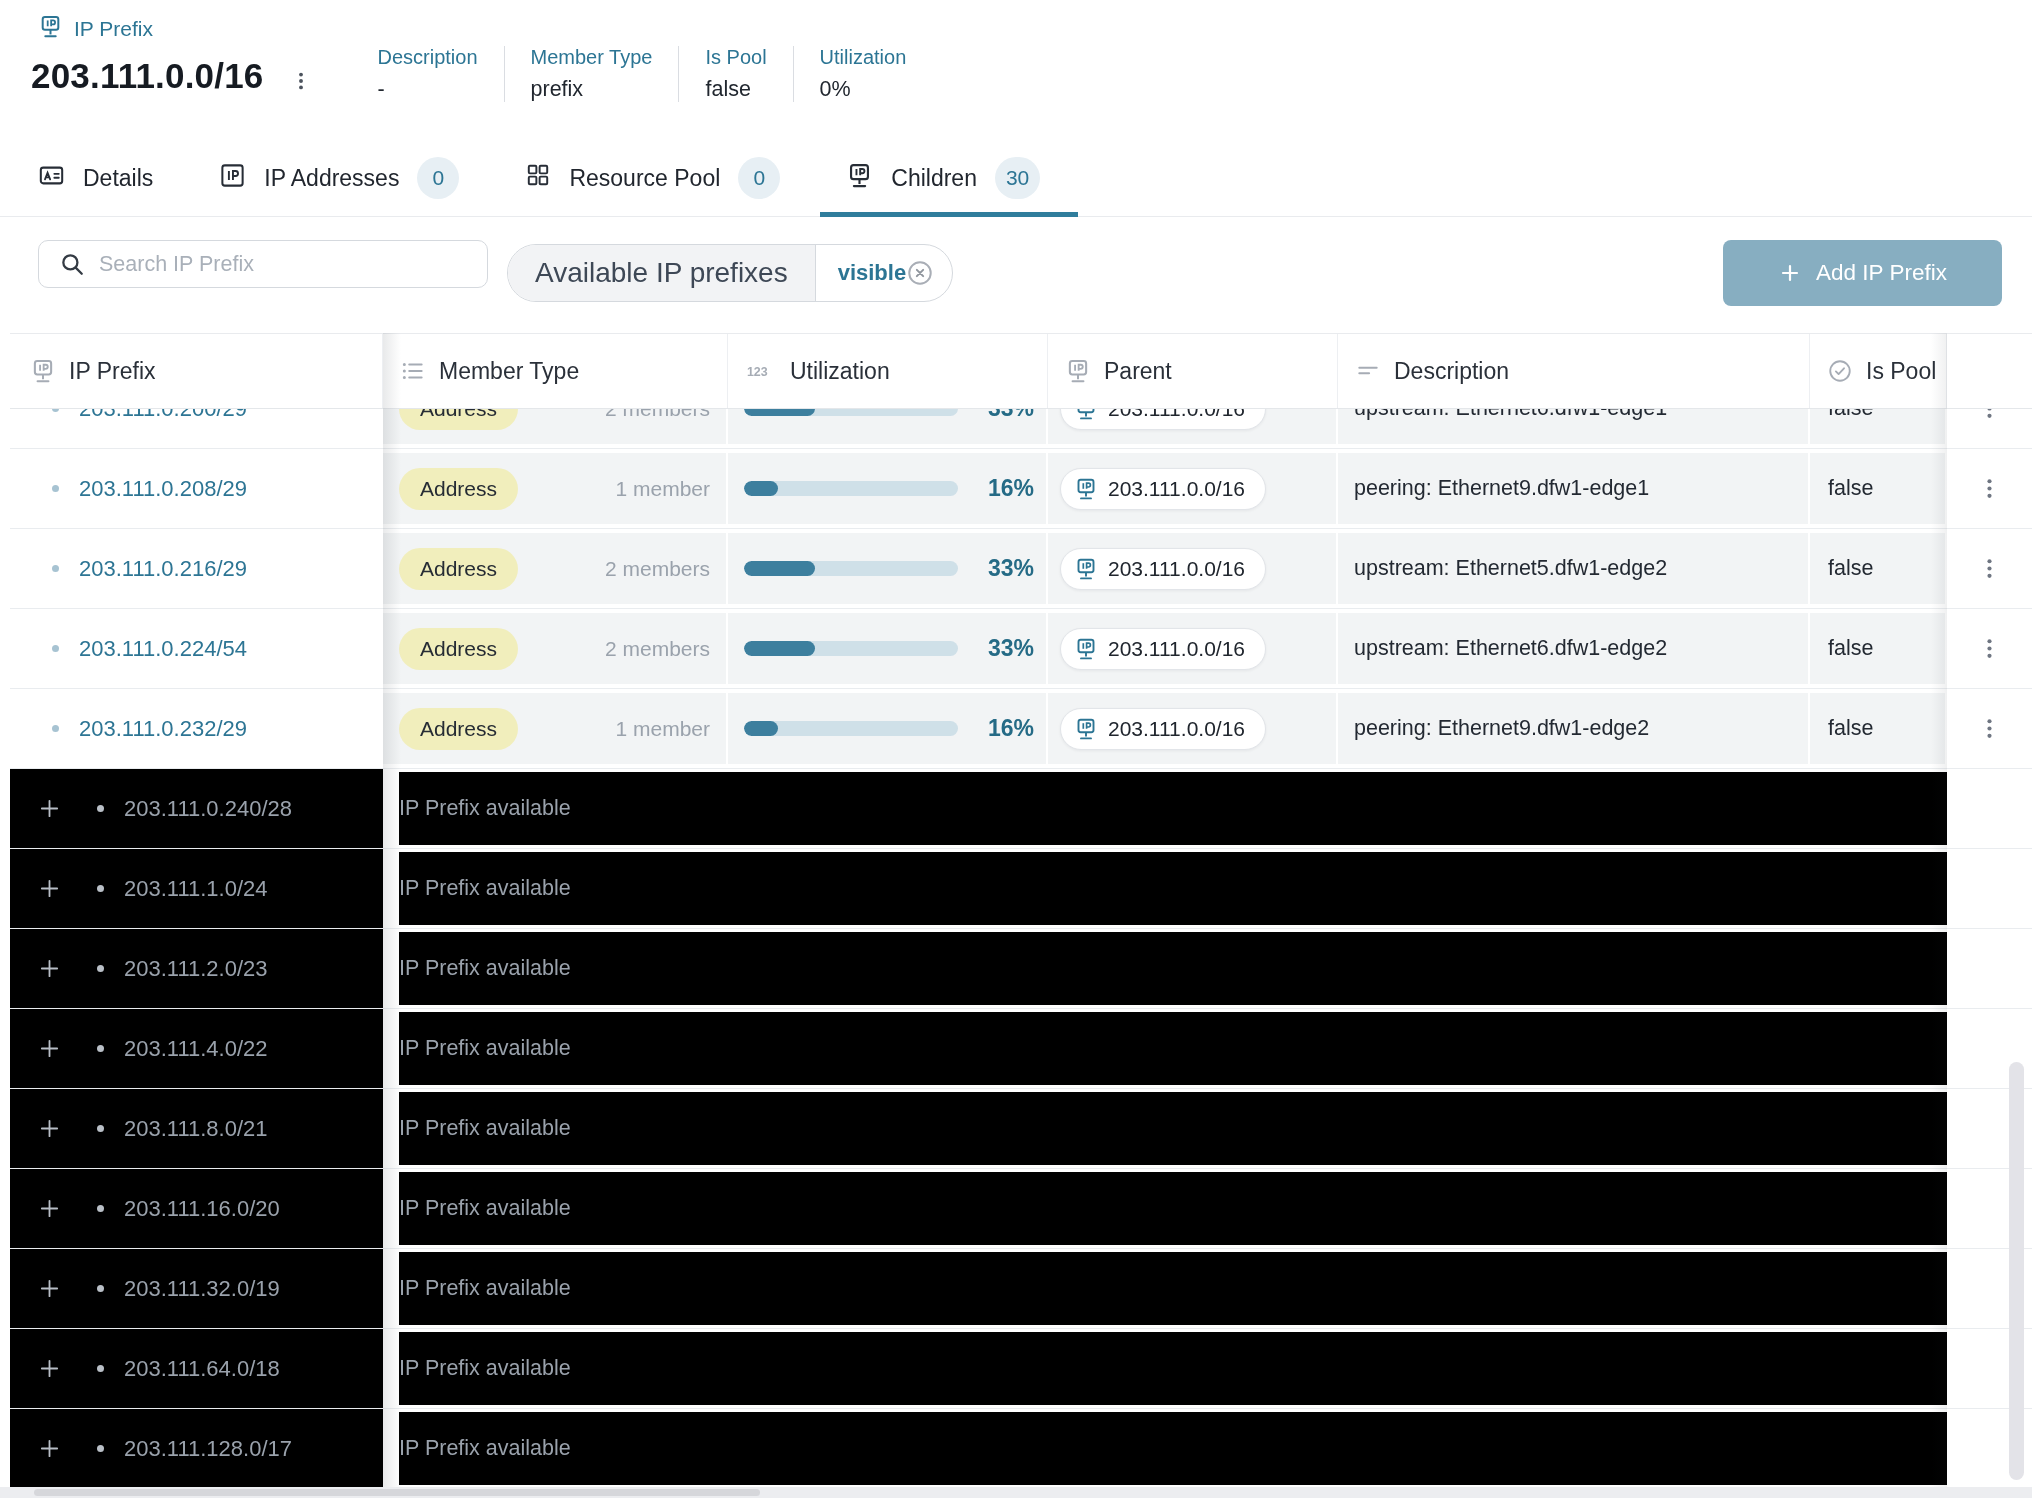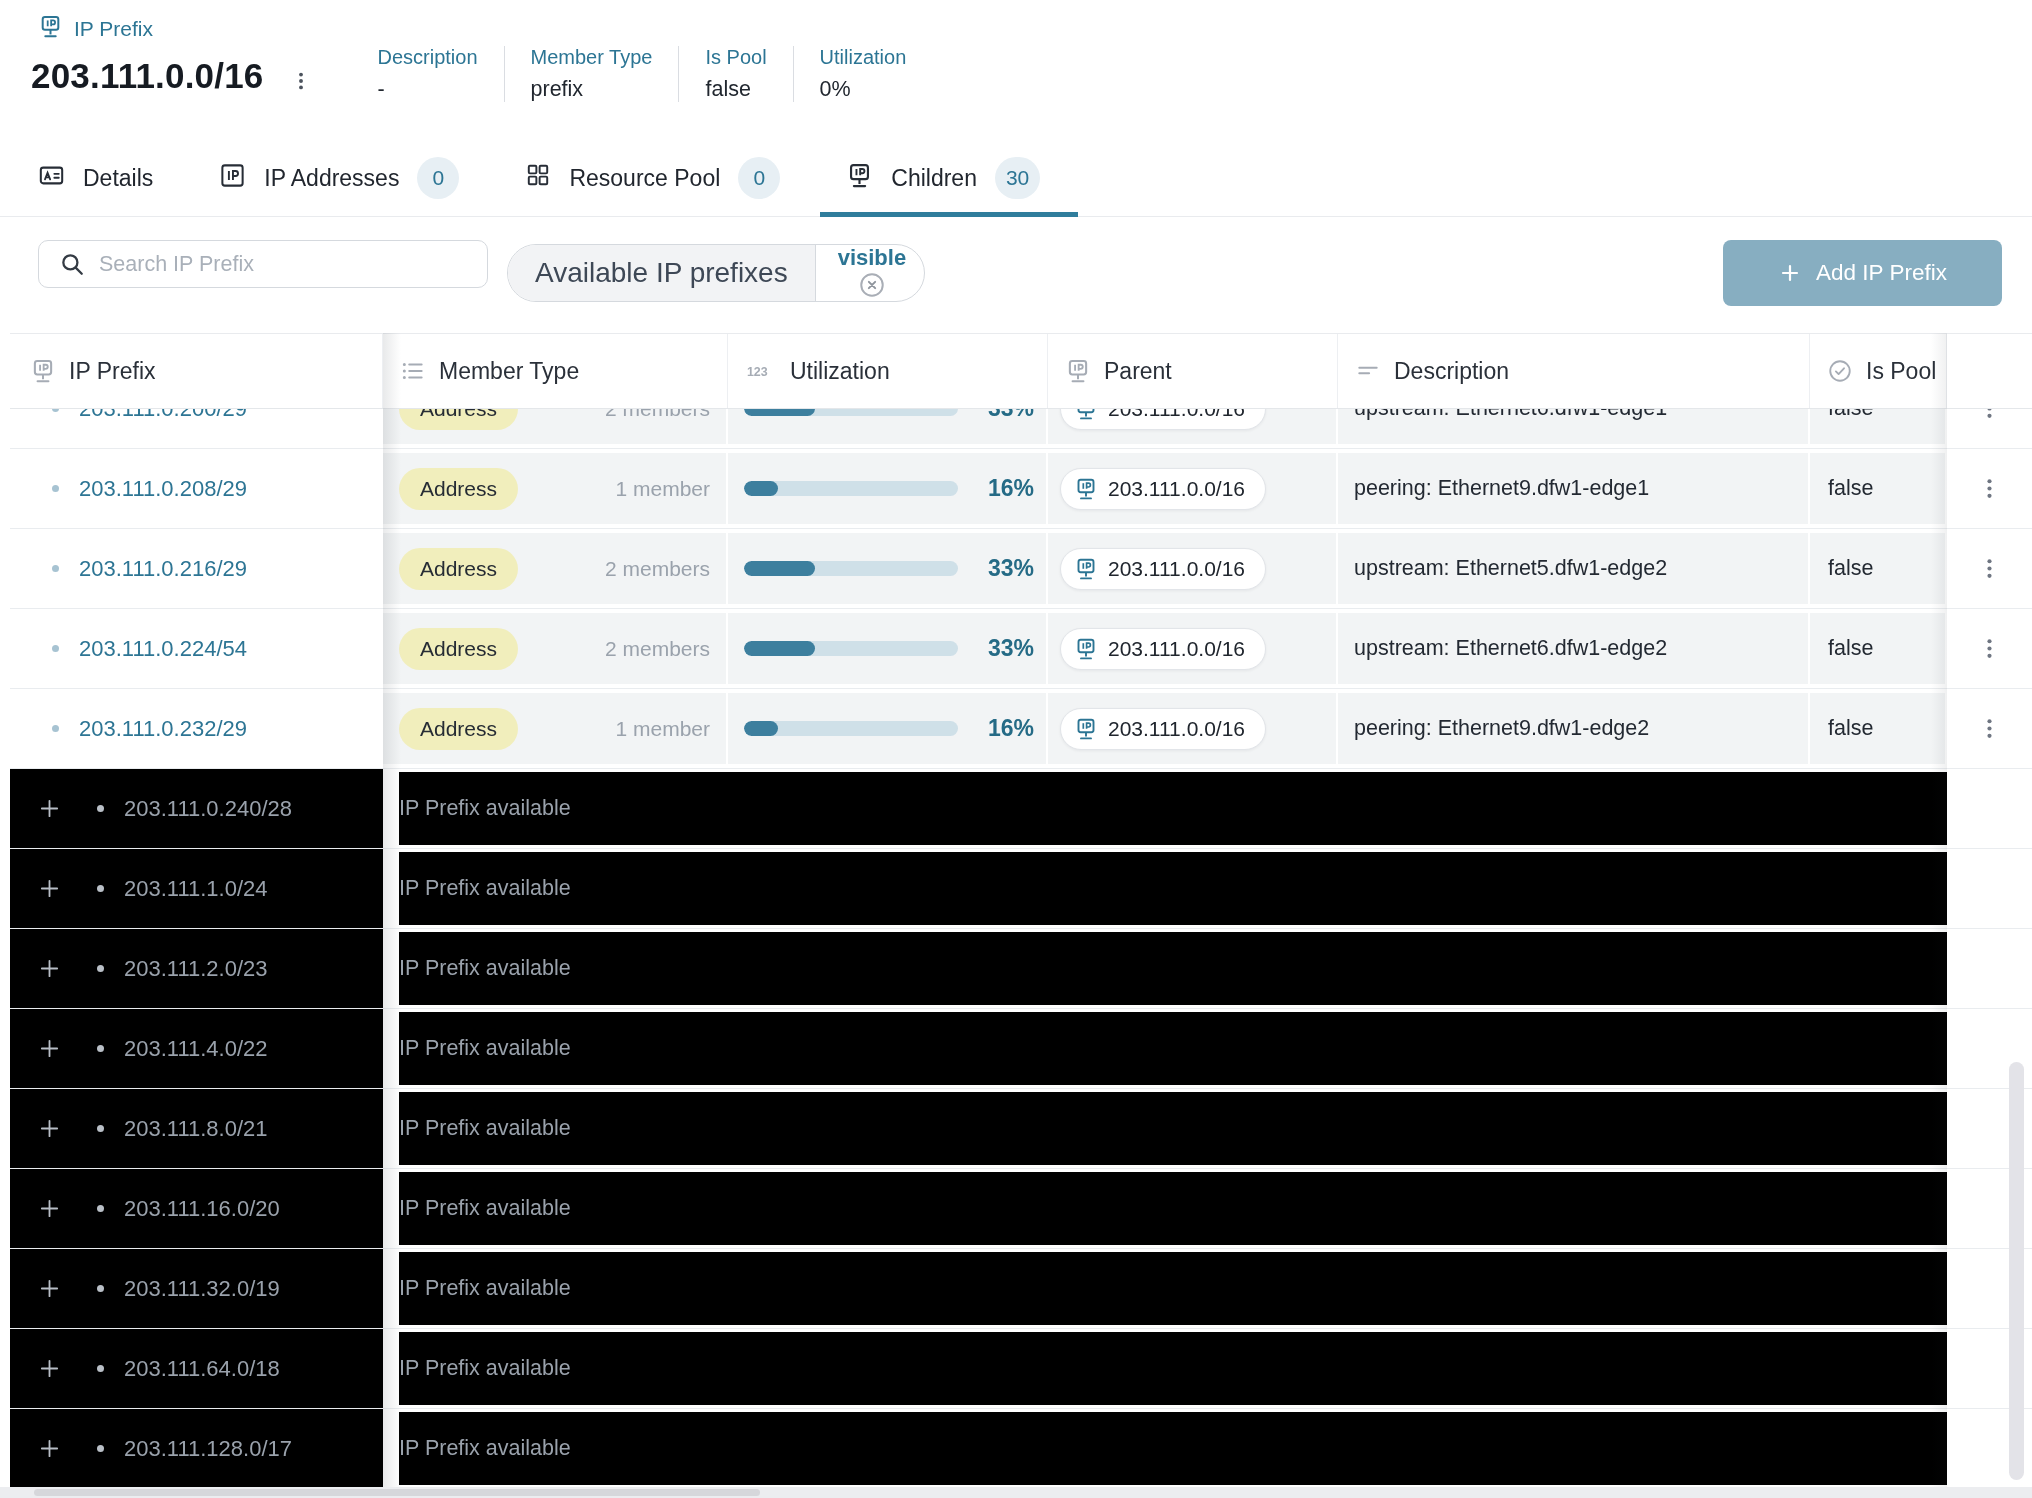--- a/index.html
+++ b/index.html
@@ -33,21 +33,21 @@
   .search { position:absolute; left:0; top:0; width:450px; height:48px; border:1.5px solid #d5d9de;
             border-radius:10px; background:#fff; display:flex; align-items:center; }
   .search .sic { margin:0 14px 0 20px; display:flex; }
   .search input { border:none; outline:none; flex:1; font-size:21.5px; height:60px;
                   font-family:inherit; color:#21272f; background:transparent; }
   .search input::placeholder { color:#a9b0b9; }
   .chip { position:absolute; left:469px; top:4px; height:58px; display:flex; align-items:stretch;
           border:1.5px solid #d5d9de; border-radius:29px; overflow:hidden; background:#fff; }
   .chip .seg1 { background:#f2f3f5; display:flex; align-items:center; padding:0 27px;
                 font-size:28px; color:#3e4856; border-right:1px solid #d5d9de; }
-  .chip .seg2 { display:flex; align-items:center; padding:0 18px 0 22px;flex-direction:column; }
+  .chip .seg2 { display:flex; align-items:center; padding:0 18px 0 22px; }
   .chip .seg2 .vv { color:#2c7594; font-size:22px; font-weight:600; }
   .addbtn { position:absolute; right:0; top:0; width:279px; height:66px; border:none; cursor:pointer;
             background:#87aec1; color:#fff; border-radius:8px; font-size:22.5px; font-family:inherit;
             display:flex; align-items:center; justify-content:center; gap:14px; }
   
   .table { position:absolute; left:10px; top:333px; width:2022px; height:1157px; }
   .thead { display:grid; grid-template-columns:373px 345px 320px 290px 472px 137px 85px; height:76px;
            border-top:1px solid #e9ebee; border-bottom:1px solid #e4e7ea; background:#fff;
            position:relative; z-index:2; }
   .th { display:flex; align-items:center; gap:13px; padding-left:17px; font-size:23px; color:#2a3039;

